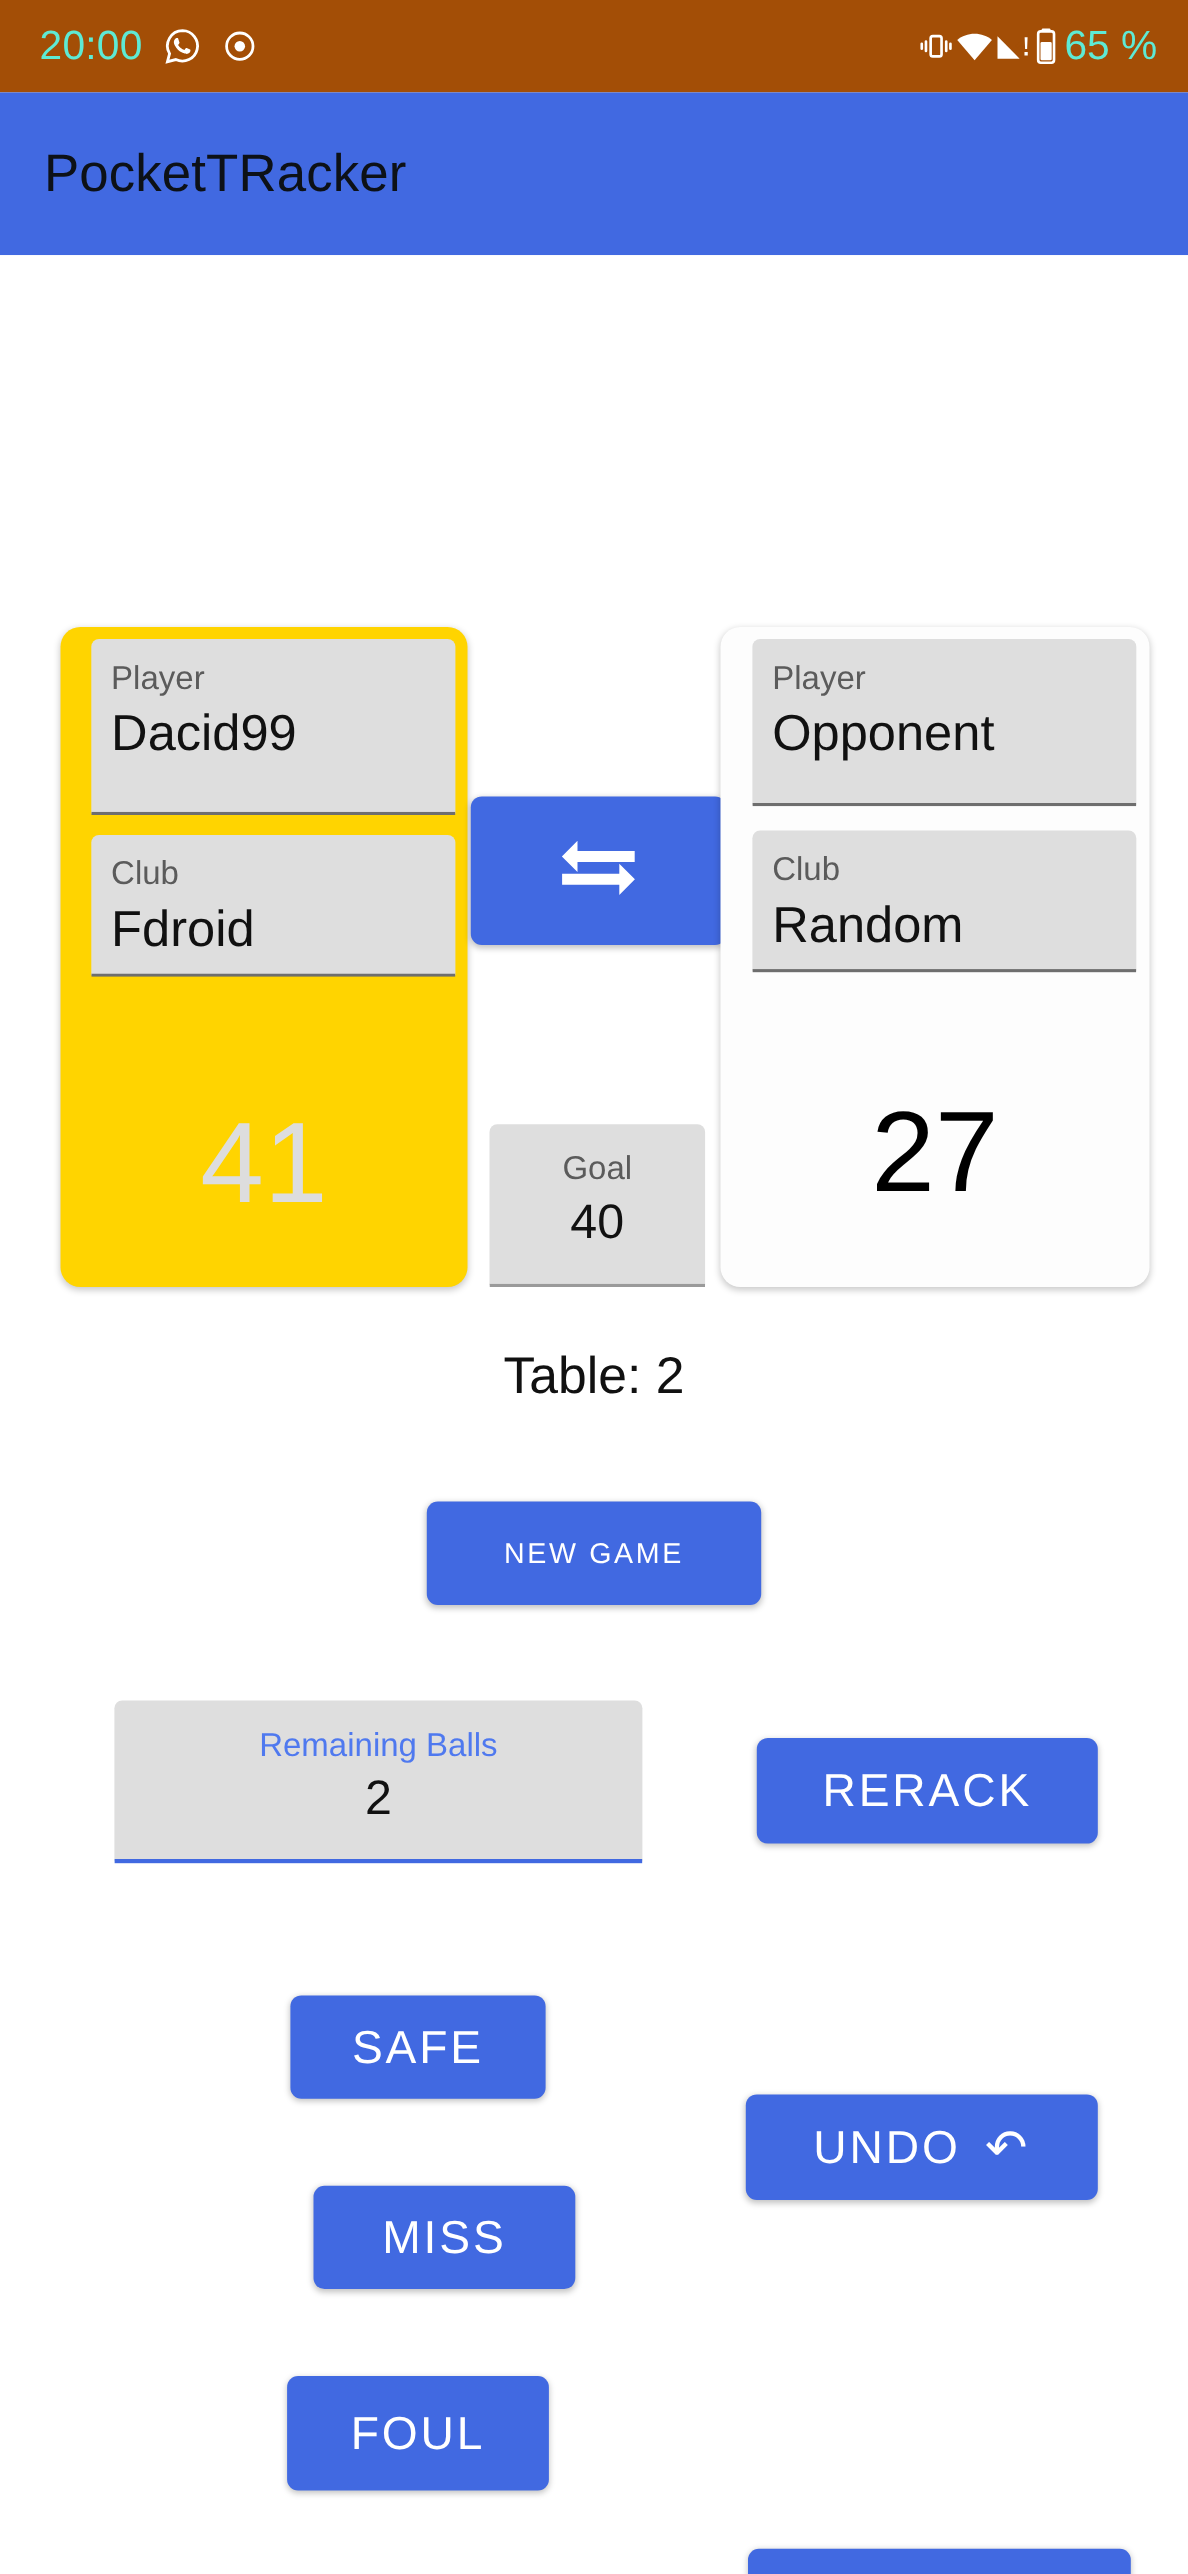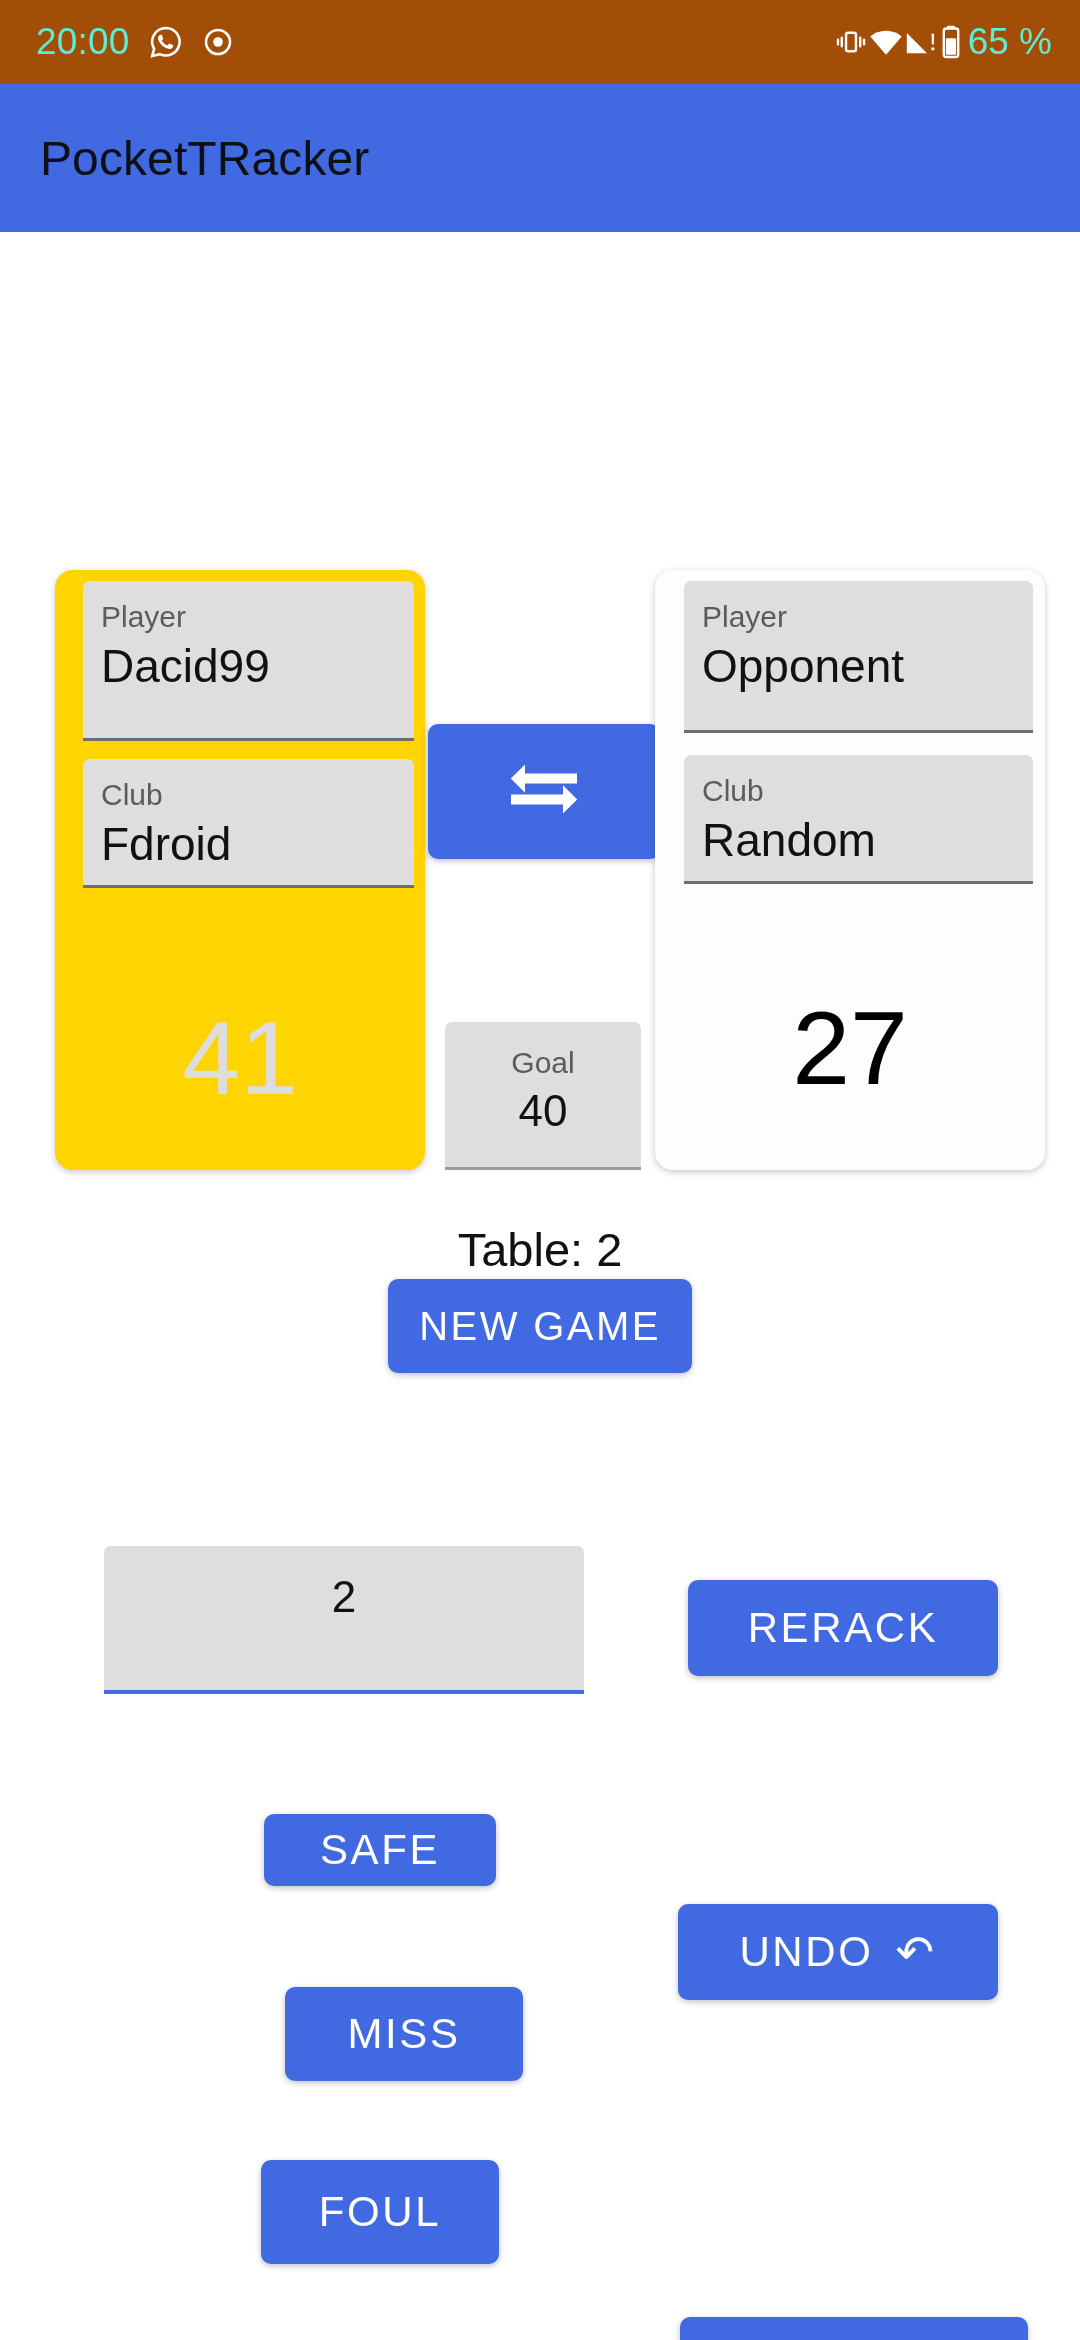--- a/index.html
+++ b/index.html
@@ -103,25 +103,25 @@
   .goal-value { font-size: 44px; color: #111; line-height: 1.3; }
 
   
   .table-text {
     position: absolute; left: 0; top: 990px; width: 1080px;
     text-align: center; font-size: 47px; color: #111;
   }
 
   
   .new-game-btn {
-    position: absolute; left: 388px; top: 1047px;
+    position: absolute; left: 388px; top: 1133px;
     width: 304px; height: 94px;
     background: #4169e1; color: #fff;
     border: none; border-radius: 10px;
-    font-size: 40px; letter-spacing: 2.4px;
+    font-size: 26px; letter-spacing: 2.4px;
     font-family: "Liberation Sans", sans-serif;
     box-shadow: 0 2px 6px rgba(0,0,0,0.25);
   }
 
   
   .rb-field {
     position: absolute; left: 104px; top: 1314px;
     width: 480px; height: 148px;
     background: #dedede;
     border-bottom: 4px solid #4169e1;
@@ -135,21 +135,21 @@
   .btn {
     position: absolute;
     background: #4169e1; color: #ffffff;
     border: none; border-radius: 10px;
     font-family: "Liberation Sans", sans-serif;
     box-shadow: 0 2px 6px rgba(0,0,0,0.25);
     display: flex; align-items: center; justify-content: center;
     letter-spacing: 2.6px;
   }
   .rerack-btn   { left: 688px; top: 1348px; width: 310px; height: 96px; font-size: 42px; }
-  .safe-btn     { left: 264px; top: 1582px; width: 232px; height: 72px; font-size: 42px; }
+  .safe-btn     { left: 264px; top: 1582px; width: 232px; height: 94px; font-size: 42px; }
   .miss-btn     { left: 261px; top: 1755px; width: 238px; height: 94px; font-size: 42px; margin-left: 24px; }
   .foul-btn     { left: 261px; top: 1928px; width: 238px; height: 104px; font-size: 42px; }
   .undo-btn     { left: 678px; top: 1672px; width: 320px; height: 96px; font-size: 42px; gap: 22px; }
   .scoresheet-btn { left: 680px; top: 2085px; width: 348px; height: 90px; font-size: 33px; }
 
   .undo-glyph { font-size: 46px; line-height: 1; display: inline-block; }
 </style>
 </head>
 <body>
 
@@ -243,20 +243,21 @@
   <div class="goal-field">
     <div class="goal-label">Goal</div>
     <div class="goal-value">40</div>
   </div>
 
   <div class="table-text">Table: 2</div>
 
   <button class="new-game-btn">NEW GAME</button>
 
   <div class="rb-field">
+    <div class="rb-label">Remaining Balls</div>
     <div class="rb-value">2</div>
   </div>
 
   <button class="btn rerack-btn">RERACK</button>
   <button class="btn safe-btn">SAFE</button>
   <button class="btn miss-btn">MISS</button>
   <button class="btn foul-btn">FOUL</button>
 
   <button class="btn undo-btn">
     <span>UNDO</span>

